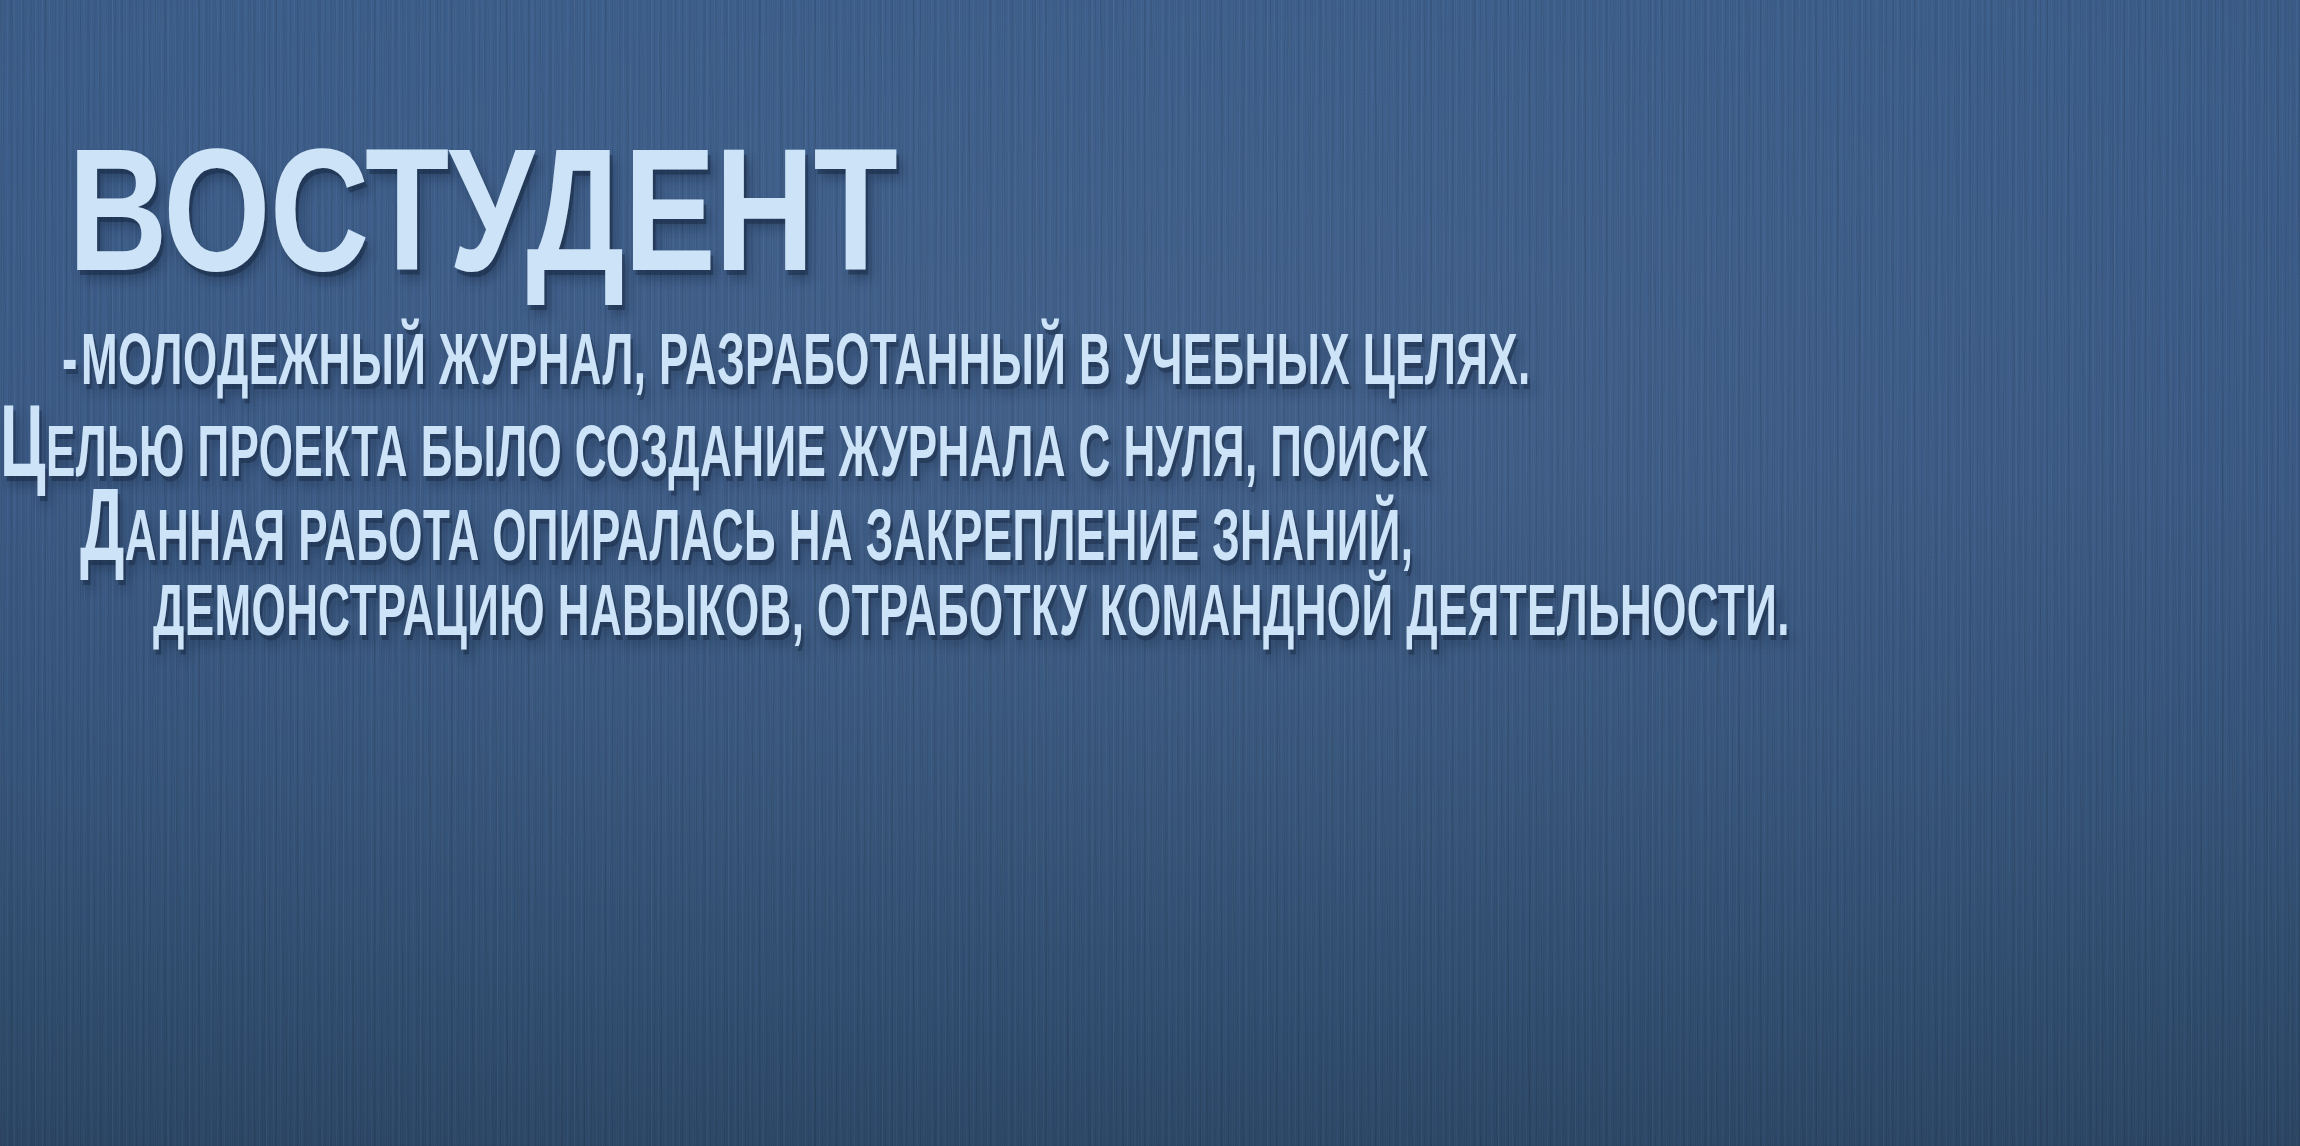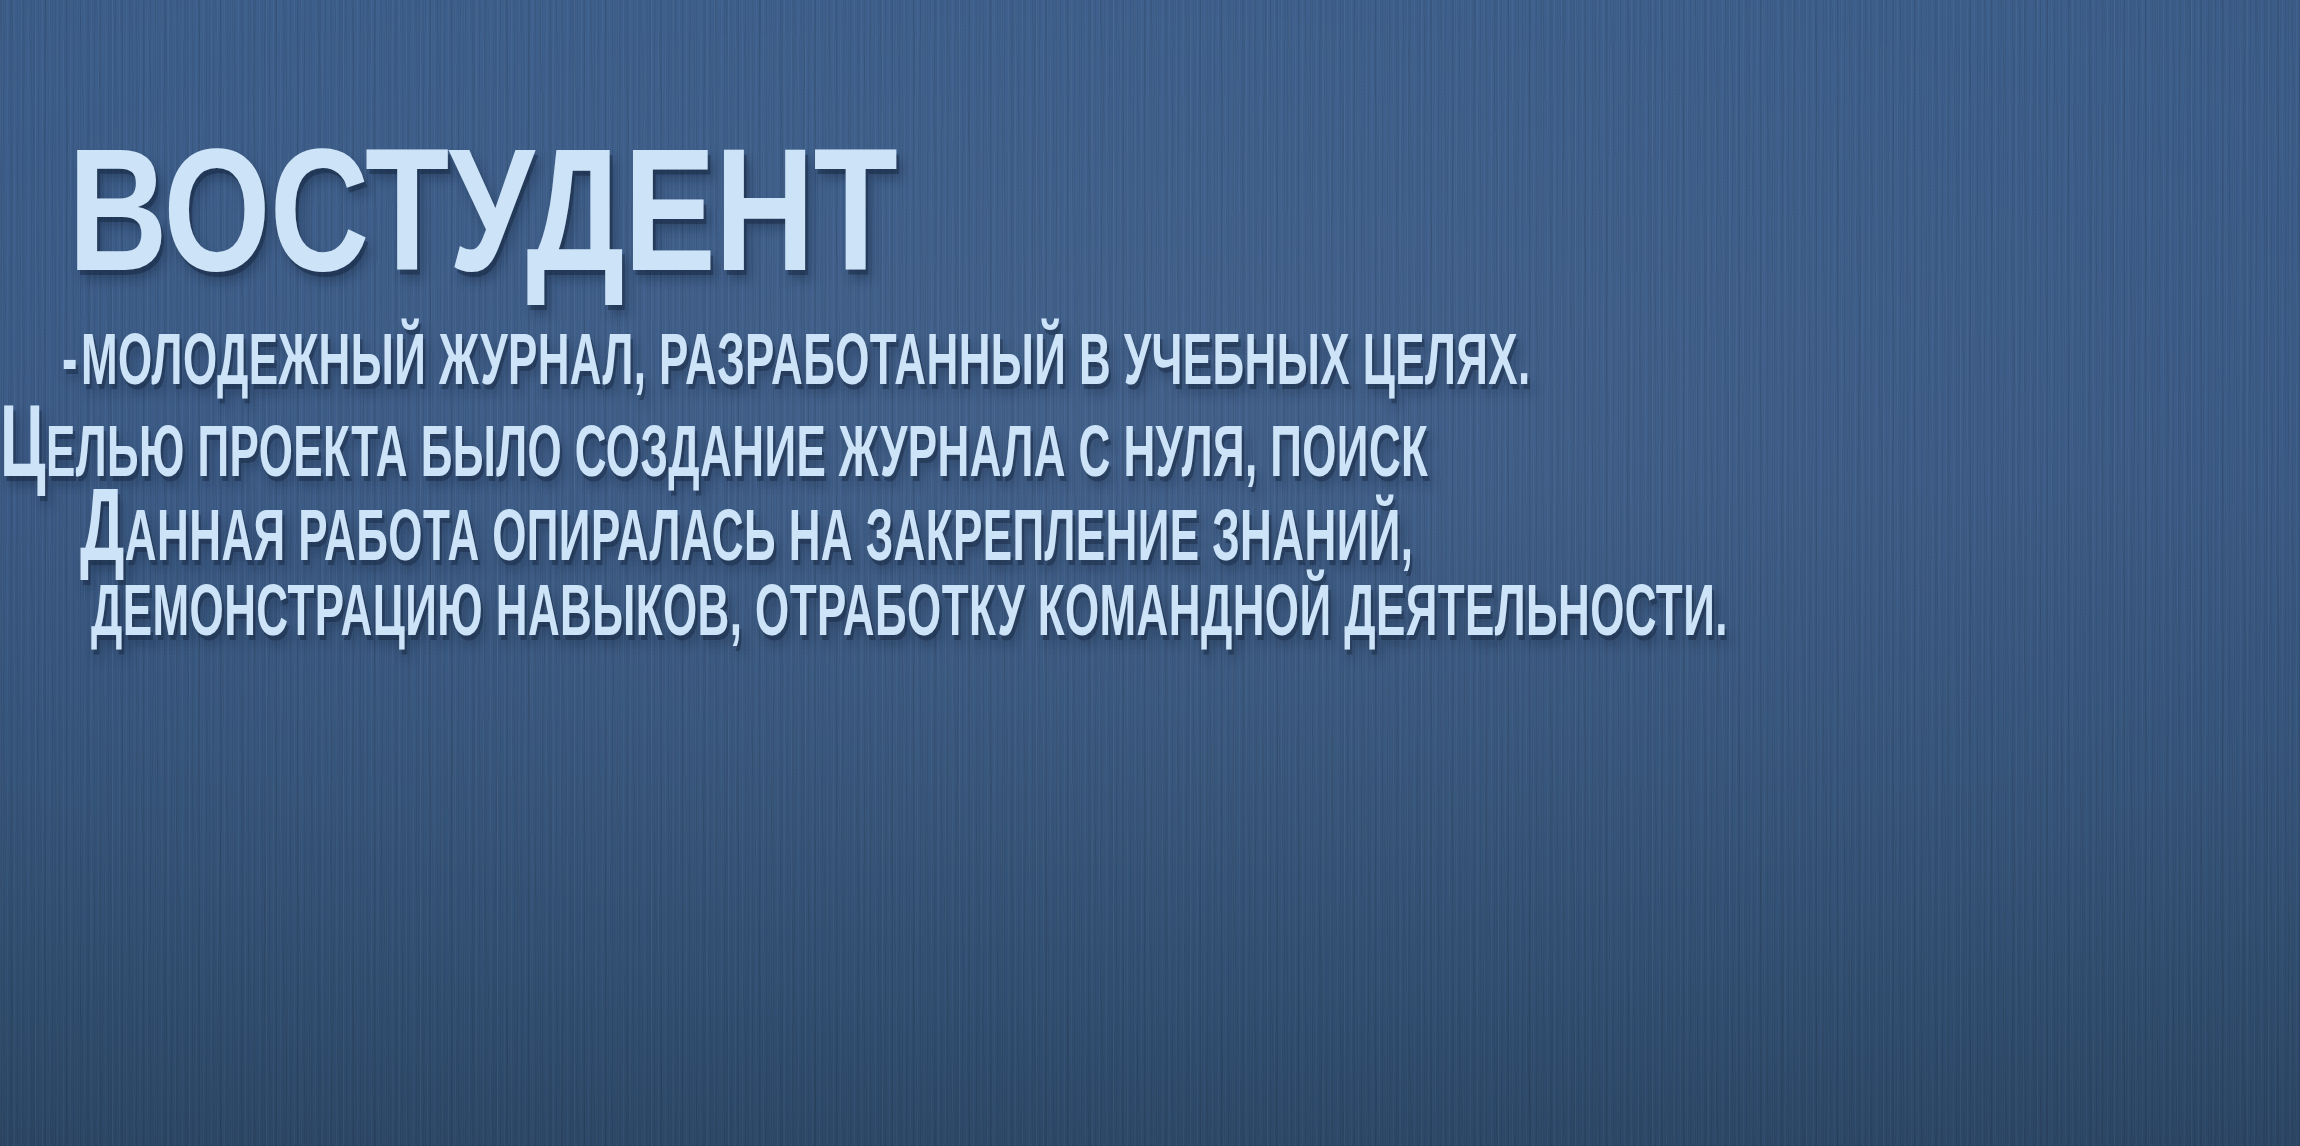--- a/index.html
+++ b/index.html
@@ -109,21 +109,21 @@
     display: inline-block;
     transform: scaleX(0.80) scaleY(1.30);
     transform-origin: left center;
   }
 
   .l1 { padding-left: 62px; }
   .l2 { padding-left: 84px; }
   .l3 { }
   .l4 { padding-left: 62px; }
   .l5 { padding-left: 80px; }
-  .l6 { padding-left: 91px; }
+  .l6 { padding-left: 52px; text-align: center; }
 
   .sc   { font-size: 55px; letter-spacing: 0.5px; }   
   .cap  { font-size: 78px; letter-spacing: 0.5px; }   
   .num  { font-size: 78px; }                          
 
   .dash { font-size: 58px; }
 </style>
 </head>
 <body>
 

